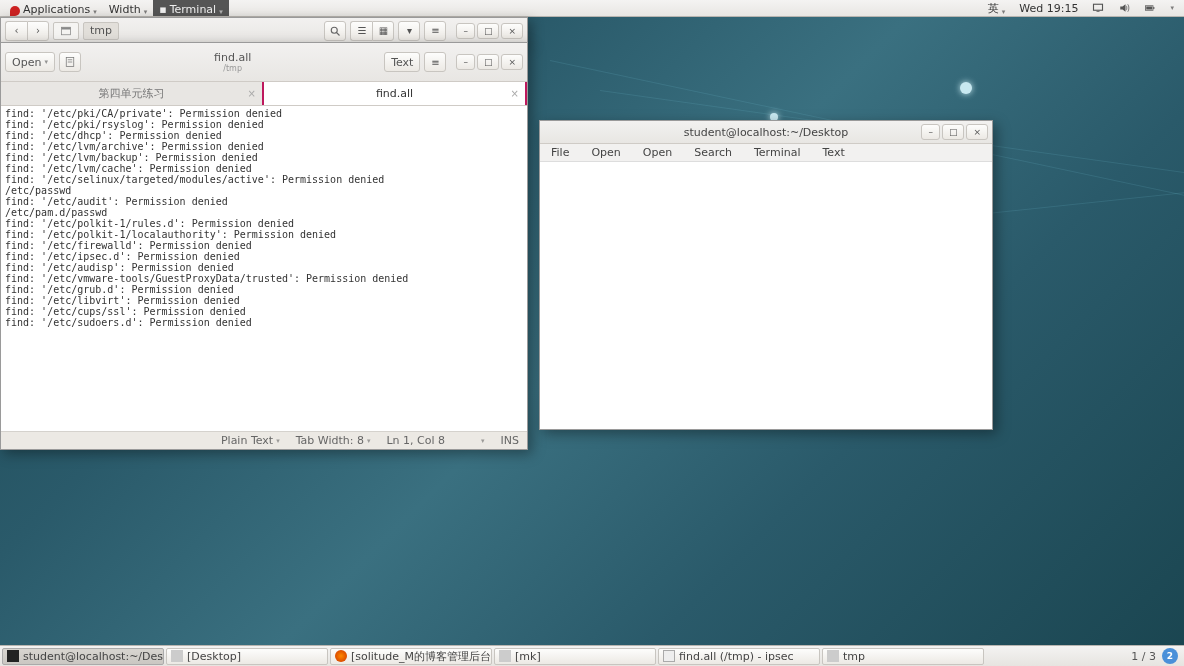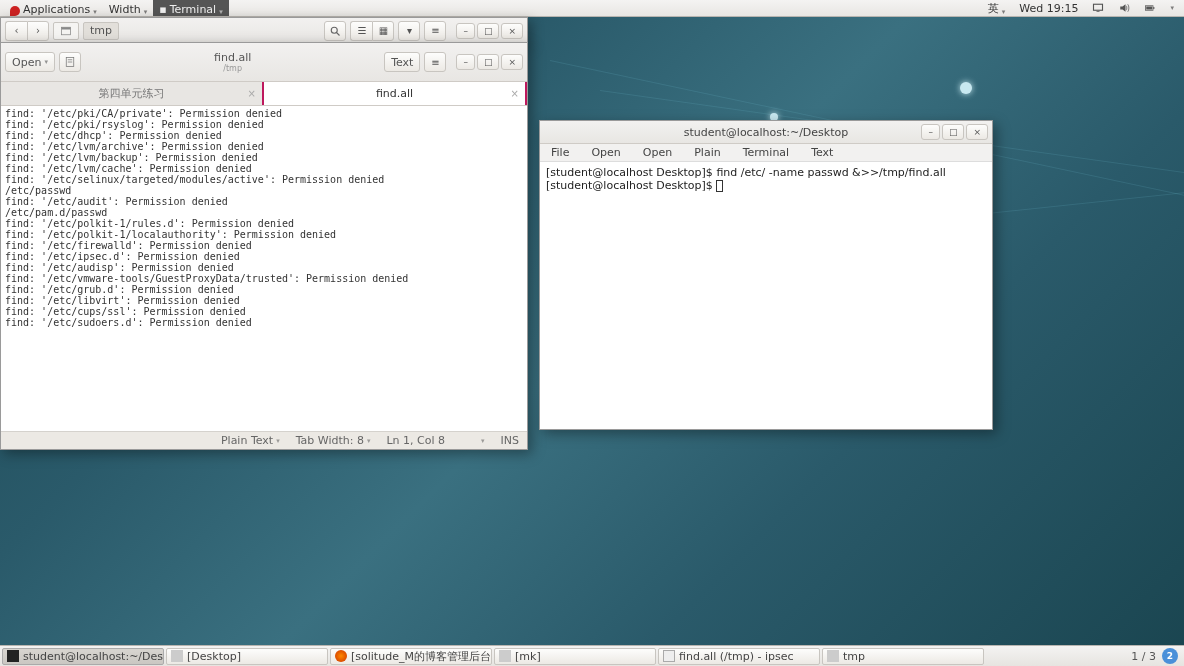--- a/index.html
+++ b/index.html
@@ -240,26 +240,24 @@
     <div class="winctl" style="position:absolute;right:4px">
       <div class="tbtn">–</div>
       <div class="tbtn">□</div>
       <div class="tbtn">×</div>
     </div>
   </div>
   <div class="menubar">
     <div class="mitem">File</div>
     <div class="mitem">Open</div>
     <div class="mitem">Open</div>
-    <div class="mitem">Plain</div>
+    <div class="mitem">Search</div>
     <div class="mitem">Terminal</div>
     <div class="mitem">Text</div>
   </div>
-  <div class="term-body"><span>[student@localhost Desktop]$ </span><span>find /etc/ -name passwd &amp;&gt;&gt;/tmp/find.all</span>
-<span>[student@localhost Desktop]$ </span><span class="cursor-block"></span></div>
 </div>
 
 <div class="taskbar">
   <div class="task active">
       <span class="ticon" style="background:#222"></span>
       <span>student@localhost:~/Desktop</span>
     </div>
   <div class="task">
       <span class="ticon" style="background:#ccc"></span>
       <span>[Desktop]</span>

